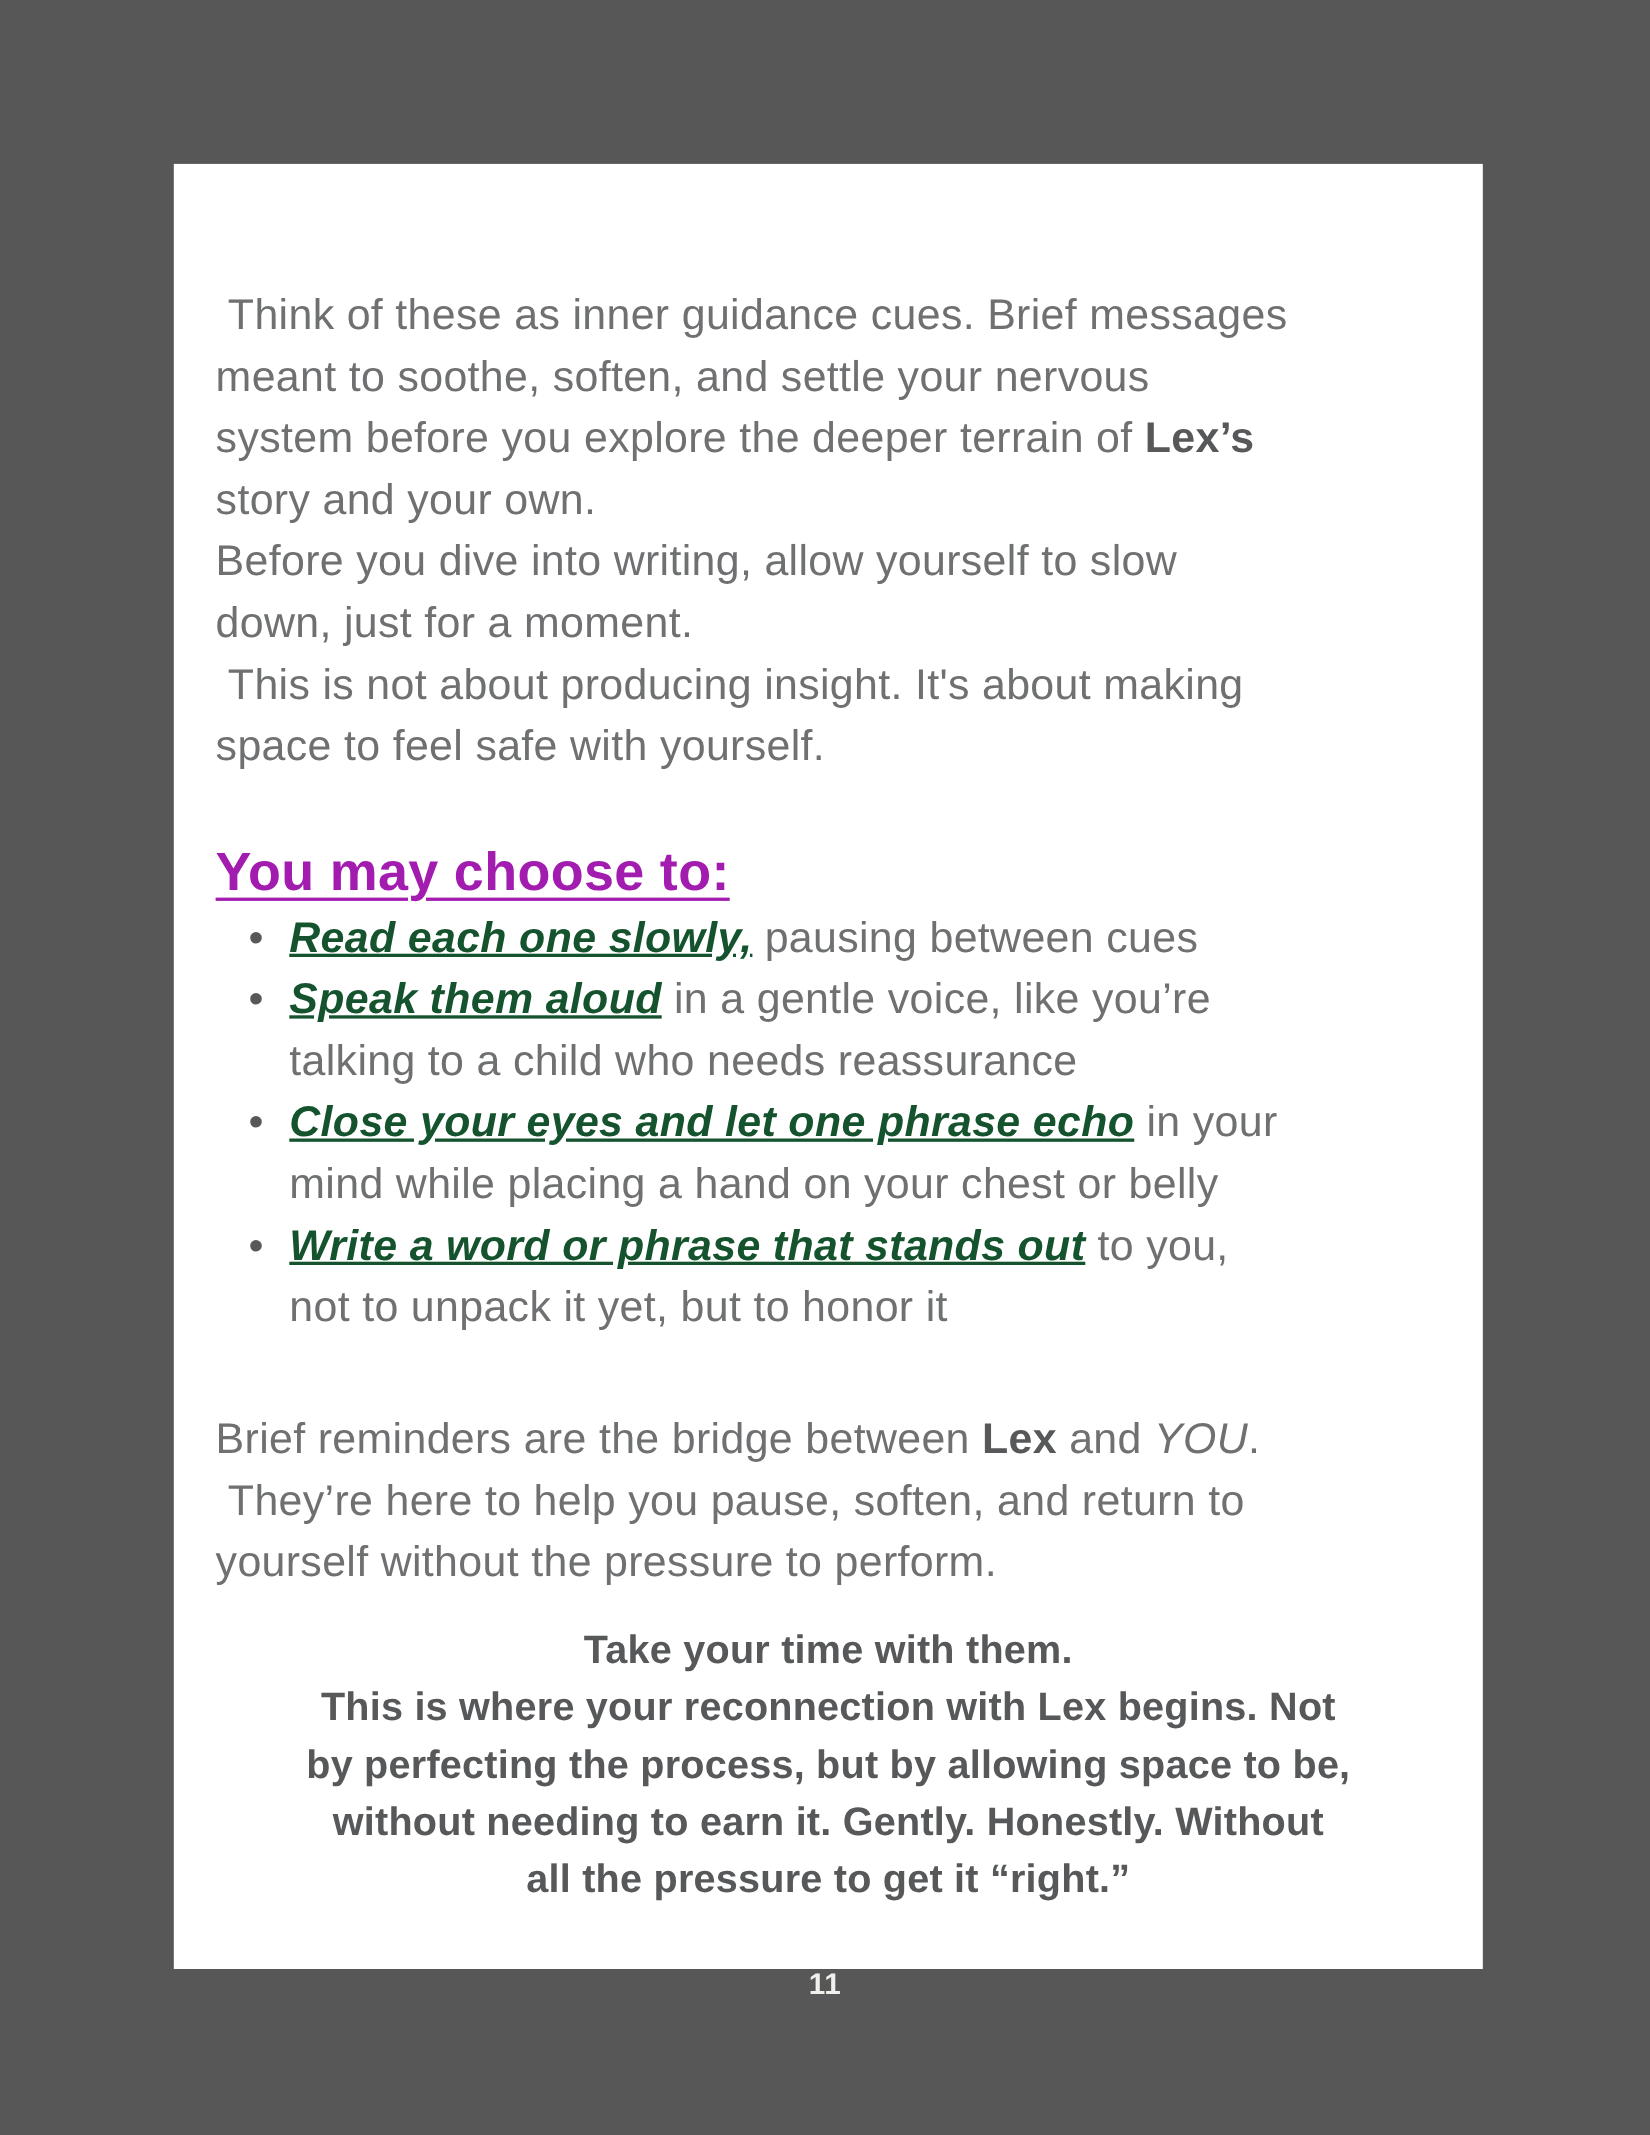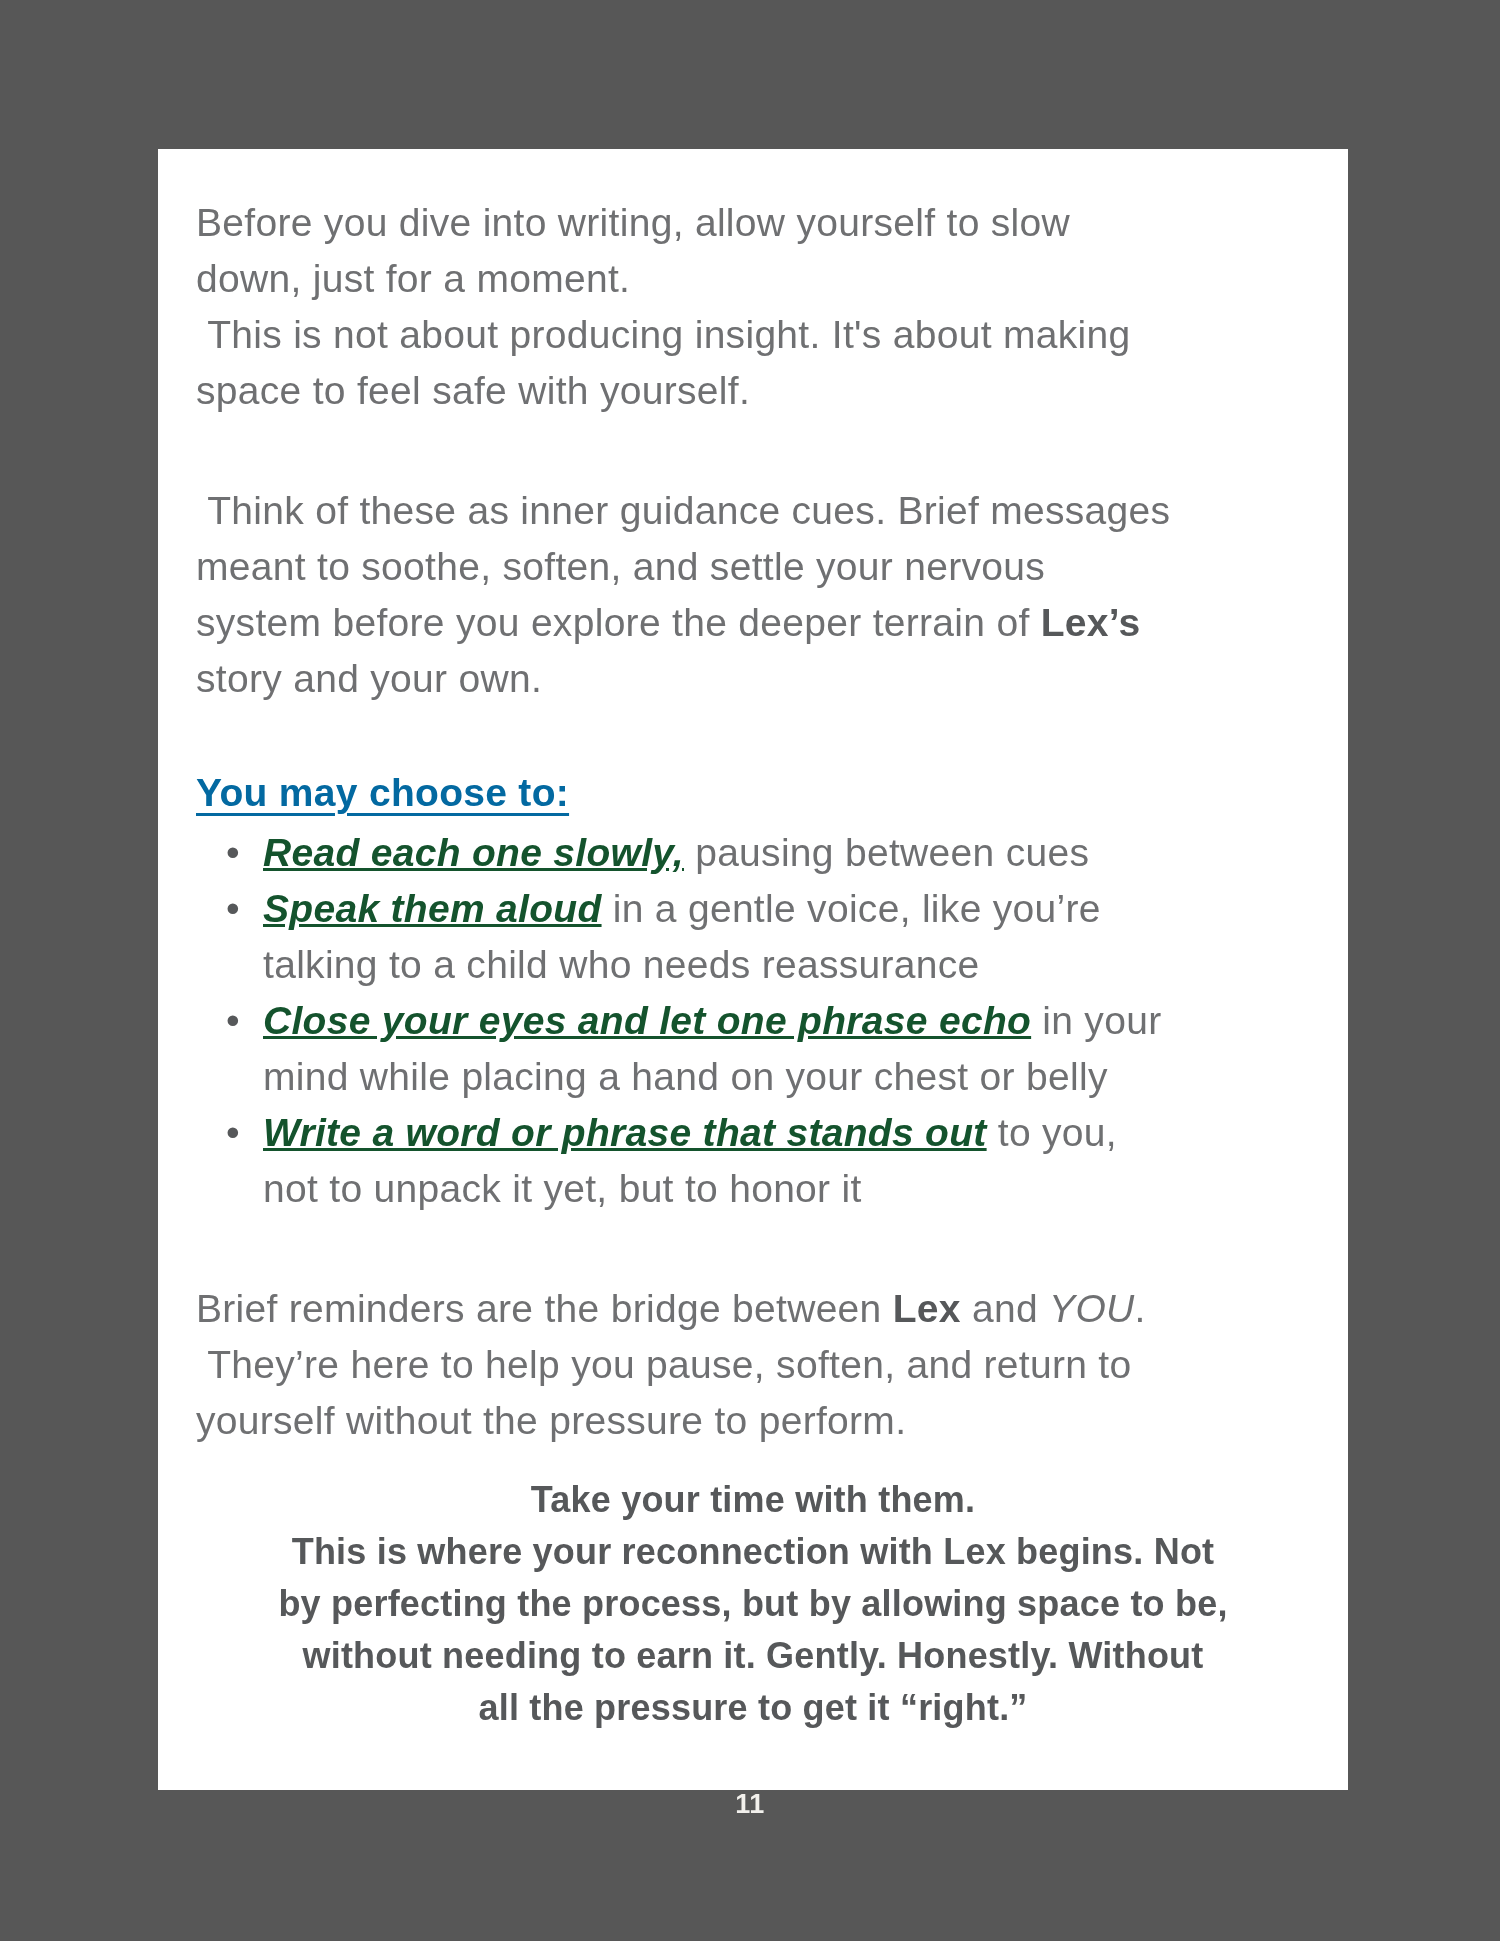--- a/index.html
+++ b/index.html
@@ -35,24 +35,24 @@
   .bold {
     font-weight: bold;
     color: #56585a;
   }
   .italic {
     font-style: italic;
   }
   .para-2 { margin-top: 64px; }
   .heading {
     margin-top: 58px;
-    font-size: 39px;
+    font-size: 49px;
     line-height: 56px;
     font-weight: bold;
-    color: #0369a1;
+    color: #a21caf;
     text-decoration: underline;
     text-decoration-thickness: 3px;
     text-underline-offset: 7px;
   }
   .bullet-list {
     margin-top: 4px;
     margin-left: 30px;
   }
   .bullet-item {
     display: flex;
@@ -112,29 +112,29 @@
     text-underline-offset: 7px;
   }
 </style>
 </head>
 <body>
 
 <div id="page">
 
   <div id="card">
 
+    <p class="body-text para-2"><span> Think of these as inner guidance cues. Brief messages
+meant to soothe, soften, and settle your nervous
+system before you explore the deeper terrain of </span><span class="bold">Lex’s</span><span>
+story and your own.</span></p>
+
     <p class="body-text">Before you dive into writing, allow yourself to slow
 down, just for a moment.
  This is not about producing insight. It's about making
 space to feel safe with yourself.</p>
-
-    <p class="body-text para-2"><span> Think of these as inner guidance cues. Brief messages
-meant to soothe, soften, and settle your nervous
-system before you explore the deeper terrain of </span><span class="bold">Lex’s</span><span>
-story and your own.</span></p>
 
     <p class="body-text heading">You may choose to:</p>
 
     <div class="bullet-list">
 
       <div class="bullet-item">
         <div class="bullet-marker">•</div>
         <p class="body-text bullet-text"><span class="bullet-lead">Read each one slowly,</span><span> pausing between cues</span></p>
       </div>
 

